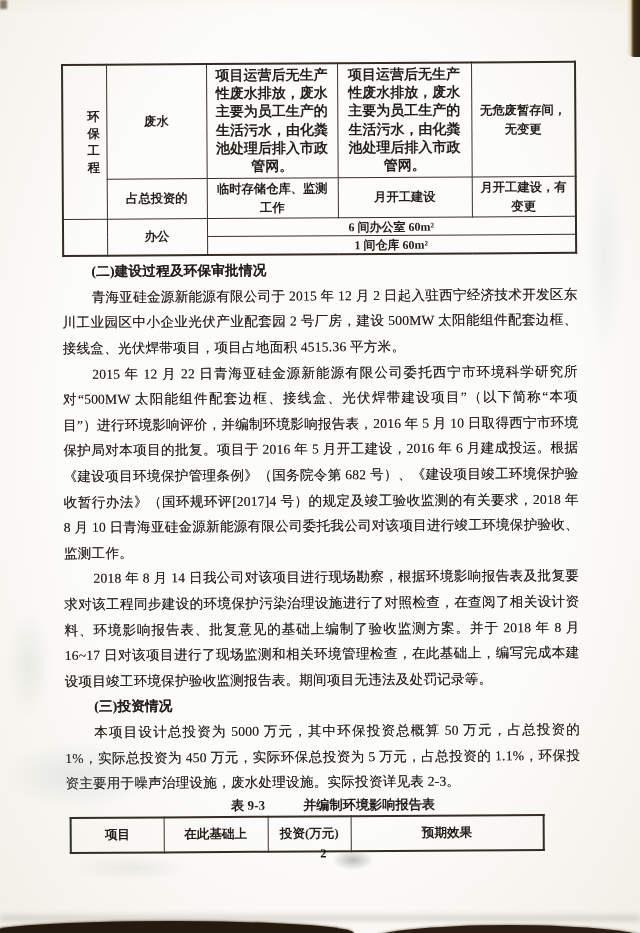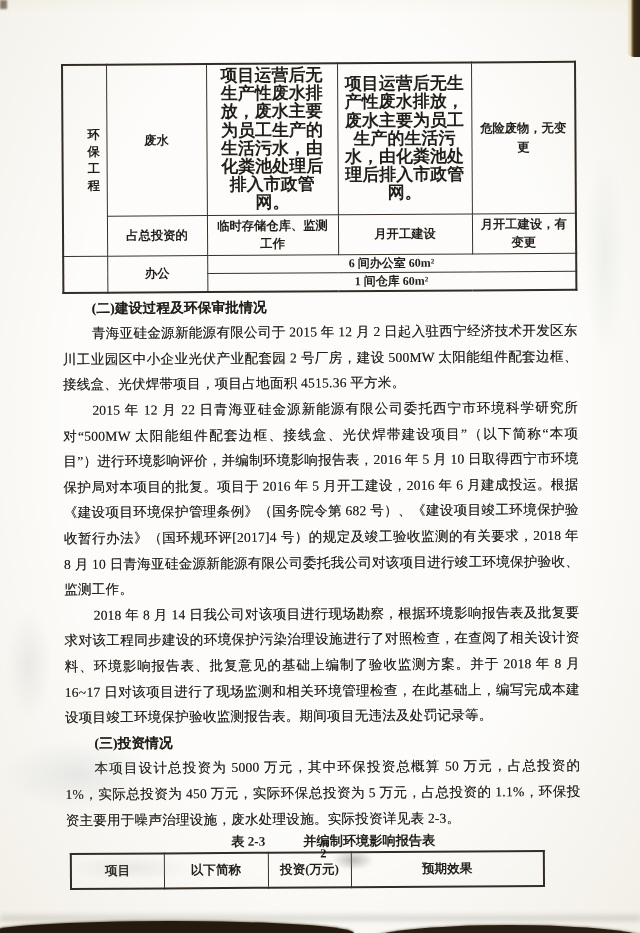--- a/index.html
+++ b/index.html
@@ -58,21 +58,21 @@
   .ftable{width:513px;font-size:12.3px;font-weight:bold;text-align:center;}
   .ftable td{
     border:1.3px solid #38322a;vertical-align:middle;
     padding:1px 4px;line-height:18.5px;
   }
   .ftable{border:2px solid #332d25;}
   .ftable .r1{height:89px;}
   .ftable .r2{height:34px;}
   .ftable .r3{height:17px;}
   .ftable .grp{letter-spacing:1px;line-height:17px;padding:0 24px;}
-  .ftable .longtext{font-size:17px;line-height:18.2px;padding:2px 6px;}
+  .ftable .longtext{font-size:14px;line-height:18.2px;padding:2px 6px;}
   .ftable .office-line{font-size:12px;line-height:14px;height:17px;padding:0;}
 
   
   .text{margin-top:2px;font-size:13.6px;line-height:25.6px;text-align:justify;letter-spacing:.2px;}
   .text p{margin:0;text-indent:2.15em;text-shadow:0 0 .4px rgba(30,26,20,.6);}
   .text .hd{font-weight:bold;text-indent:2.15em;text-align:left;}
 
   
   .caption{
     display:flex;justify-content:center;align-items:center;gap:38px;
@@ -100,21 +100,21 @@
         <col style="width:131px">
         <col style="width:134px">
         <col style="width:104px">
     </colgroup>
     <tbody>
         <tr class="r1">
       <td rowspan="2" class="grp">环保工程</td>
       <td>废水</td>
       <td class="longtext">项目运营后无生产性废水排放，废水主要为员工生产的生活污水，由化粪池处理后排入市政管网。</td>
       <td class="longtext">项目运营后无生产性废水排放，废水主要为员工生产的生活污水，由化粪池处理后排入市政管网。</td>
-      <td>危险废物，无变更</td>
+      <td>无危废暂存间，无变更</td>
     </tr>
     <tr class="r2">
       <td>占总投资的</td>
       <td>临时存储仓库、监测工作</td>
       <td>月开工建设</td>
       <td>月开工建设，有变更</td>
     </tr>
     <tr class="r3">
       <td rowspan="2"></td>
       <td rowspan="2">办公</td>
@@ -129,35 +129,35 @@
   <div class="text">
     <p class="hd">(二)建设过程及环保审批情况</p>
     <p>青海亚硅金源新能源有限公司于 2015 年 12 月 2 日起入驻西宁经济技术开发区东川工业园区中小企业光伏产业配套园 2 号厂房，建设 500MW 太阳能组件配套边框、接线盒、光伏焊带项目，项目占地面积 4515.36 平方米。</p>
     <p>2015 年 12 月 22 日青海亚硅金源新能源有限公司委托西宁市环境科学研究所对“500MW 太阳能组件配套边框、接线盒、光伏焊带建设项目”（以下简称“本项目”）进行环境影响评价，并编制环境影响报告表，2016 年 5 月 10 日取得西宁市环境保护局对本项目的批复。项目于 2016 年 5 月开工建设，2016 年 6 月建成投运。根据《建设项目环境保护管理条例》（国务院令第 682 号）、《建设项目竣工环境保护验收暂行办法》（国环规环评[2017]4 号）的规定及竣工验收监测的有关要求，2018 年 8 月 10 日青海亚硅金源新能源有限公司委托我公司对该项目进行竣工环境保护验收、监测工作。</p>
     <p>2018 年 8 月 14 日我公司对该项目进行现场勘察，根据环境影响报告表及批复要求对该工程同步建设的环境保护污染治理设施进行了对照检查，在查阅了相关设计资料、环境影响报告表、批复意见的基础上编制了验收监测方案。并于 2018 年 8 月 16~17 日对该项目进行了现场监测和相关环境管理检查，在此基础上，编写完成本建设项目竣工环境保护验收监测报告表。期间项目无违法及处罚记录等。</p>
     <p class="hd">(三)投资情况</p>
     <p>本项目设计总投资为 5000 万元，其中环保投资总概算 50 万元，占总投资的 1%，实际总投资为 450 万元，实际环保总投资为 5 万元，占总投资的 1.1%，环保投资主要用于噪声治理设施，废水处理设施。实际投资详见表 2-3。</p>
   </div>
 
   <div class="caption">
-    <span>表 2-3</span>
+    <span>表 9-3</span>
     <span>并编制环境影响报告表</span>
   </div>
 
   <table class="itable">
     <colgroup>
       <col style="width:93px">
         <col style="width:104px">
         <col style="width:83px">
         <col style="width:193px">
     </colgroup>
     <tbody>
         <tr>
       <td>项目</td>
-      <td>以下简称</td>
+      <td>在此基础上</td>
       <td>投资(万元)</td>
       <td>预期效果</td>
     </tr>
   </tbody>
     </table>
 
   <div class="pagenum">2</div>
 </div>
 
 <div class="edge-top-right"></div>

